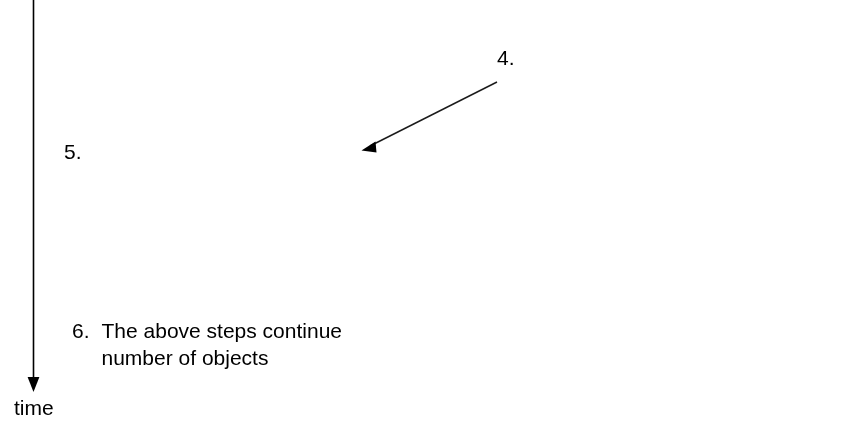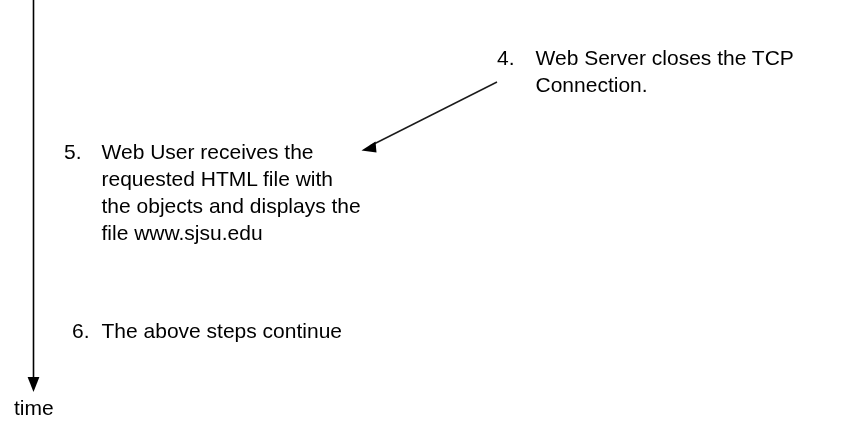--- a/index.html
+++ b/index.html
@@ -79,38 +79,29 @@
       <polygon points="33.5,392 27.6,377 39.4,377" fill="#000000"></polygon>
     </g>
     <g>
       <line x1="497" y1="82" x2="370" y2="146" stroke="#1a1a1a" stroke-width="1.4"></line>
       <polygon points="361.5,150.5 375.5,141.5 376.5,152.5" fill="#000000"></polygon>
     </g>
   </svg>
 
   <div class="step" id="step-4">
     <span class="step-number">4.</span>
-    <span class="step-lines">
-      <span class="step-line">Web Server closes the TCP</span>
-      <span class="step-line">Connection.</span>
-    </span>
   </div>
 
   <div class="step" id="step-5">
     <span class="step-number">5.</span>
-    <span class="step-lines">
-      <span class="step-line">Web User receives the</span>
-      <span class="step-line">requested HTML file with</span>
-      <span class="step-line">the objects and displays the</span>
-      <span class="step-line">file www.sjsu.edu</span>
-    </span>
   </div>
 
   <div class="step" id="step-6">
     <span class="step-number">6.</span>
     <span class="step-lines">
       <span class="step-line">The above steps continue</span>
+      <span class="step-line">number of objects</span>
     </span>
   </div>
 
   <div id="time-label">time</div>
 
 </div>
 
 </body></html>

